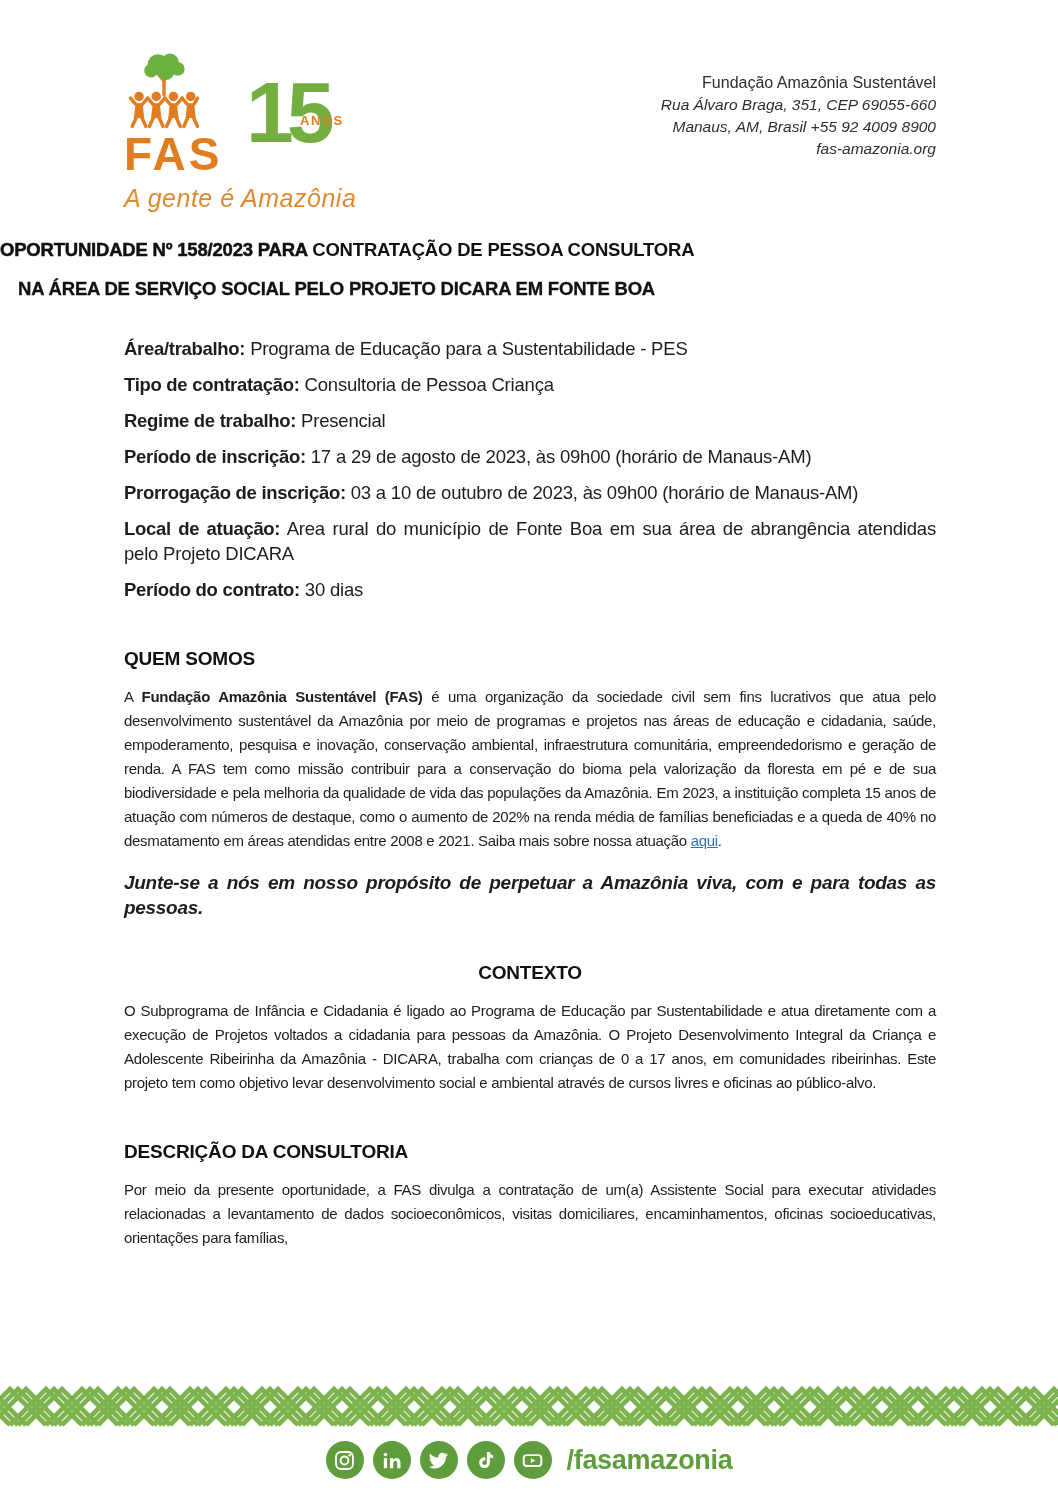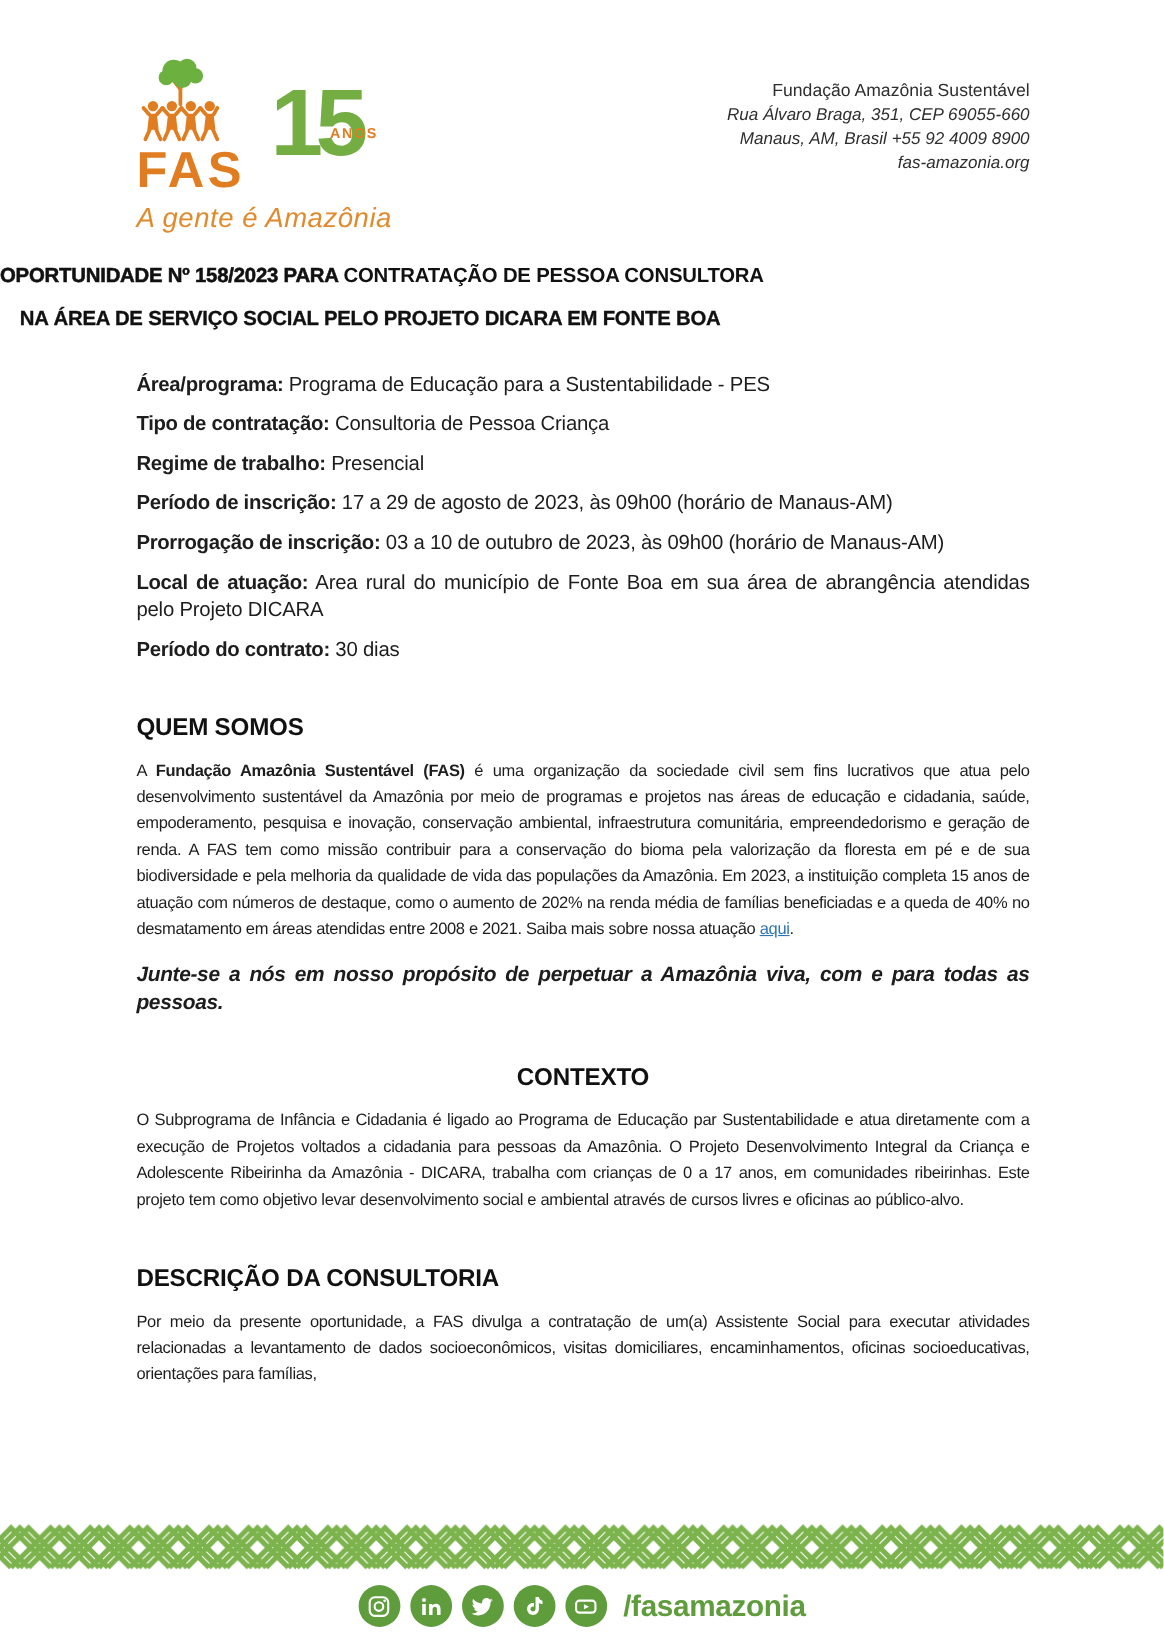--- a/index.html
+++ b/index.html
@@ -24,21 +24,21 @@
   
   .doc-title{margin-top:26px;text-align:left;font-weight:bold;font-size:18.5px;color:#111;letter-spacing:-0.2px;}
   .doc-title .heavy{-webkit-text-stroke:0.5px #111;}
   .doc-title .l2{margin-top:17px;padding-left:18px;-webkit-text-stroke:0.3px #111;}
   
   .content{padding:0 122px 0 124px;}
   .fields{margin-top:36px;}
   .field{font-size:18.5px;line-height:25px;margin-bottom:11px;letter-spacing:-0.2px;}
   .field b{letter-spacing:-0.3px;}
   .field.justified{text-align:justify;}
-  .section-heading{font-weight:bold;font-size:22px;letter-spacing:-0.2px;color:#111;}
+  .section-heading{font-weight:bold;font-size:19px;letter-spacing:-0.2px;color:#111;}
   .mt-lg{margin-top:46px;}
   .mt-md{margin-top:42px;text-align:center;}
   .para{margin-top:15px;font-size:15px;line-height:24px;text-align:justify;letter-spacing:-0.3px;}
   .para a{color:#2E74B5;text-decoration:underline;}
   .slogan{margin-top:17px;font-size:19px;line-height:25px;font-weight:bold;font-style:italic;text-align:justify;letter-spacing:-0.3px;}
   
   .footer{position:absolute;left:0;right:0;bottom:0;}
   .zigzag{display:block;width:1058px;height:45px;}
   .social-row{display:flex;justify-content:center;align-items:center;gap:9px;margin:13px 0 18px 0;}
   .social-circle{width:38px;height:38px;border-radius:50%;background:#5E9C3C;display:flex;align-items:center;justify-content:center;cursor:pointer;}
@@ -123,21 +123,21 @@
   <div class="doc-title">
     <div class="l1">
       <span class="heavy">OPORTUNIDADE Nº 158/2023 PARA </span><span>CONTRATAÇÃO DE PESSOA CONSULTORA</span>
     </div>
     <div class="l2">NA ÁREA DE SERVIÇO SOCIAL PELO PROJETO DICARA EM FONTE BOA</div>
   </div>
 
   <div class="content">
 
     <div class="fields">
-      <div class="field"><b>Área/programa:</b><span> Programa de Educação para a Sustentabilidade - PES</span></div>
+      <div class="field"><b>Área/trabalho:</b><span> Programa de Educação para a Sustentabilidade - PES</span></div>
       <div class="field"><b>Tipo de contratação:</b><span> Consultoria de Pessoa Criança</span></div>
       <div class="field"><b>Regime de trabalho:</b><span> Presencial</span></div>
       <div class="field"><b>Período de inscrição:</b><span> 17 a 29 de agosto de 2023, às 09h00 (horário de Manaus-AM)</span></div>
       <div class="field"><b>Prorrogação de inscrição:</b><span> 03 a 10 de outubro de 2023, às 09h00 (horário de Manaus-AM)</span></div>
       <div class="field justified"><b>Local de atuação:</b><span> Area rural do município de Fonte Boa em sua área de abrangência atendidas pelo Projeto DICARA</span></div>
       <div class="field"><b>Período do contrato:</b><span> 30 dias</span></div>
     </div>
 
     <div class="section-heading mt-lg">QUEM SOMOS</div>
     <p class="para"><span>A </span><b>Fundação Amazônia Sustentável (FAS)</b><span> é uma organização da sociedade civil sem fins lucrativos que atua pelo desenvolvimento sustentável da Amazônia por meio de programas e projetos nas áreas de educação e cidadania, saúde, empoderamento, pesquisa e inovação, conservação ambiental, infraestrutura comunitária, empreendedorismo e geração de renda. A FAS tem como missão contribuir para a conservação do bioma pela valorização da floresta em pé e de sua biodiversidade e pela melhoria da qualidade de vida das populações da Amazônia. Em 2023, a instituição completa 15 anos de atuação com números de destaque, como o aumento de 202% na renda média de famílias beneficiadas e a queda de 40% no desmatamento em áreas atendidas entre 2008 e 2021. Saiba mais sobre nossa atuação </span><a href="#">aqui</a><span>.</span></p>

